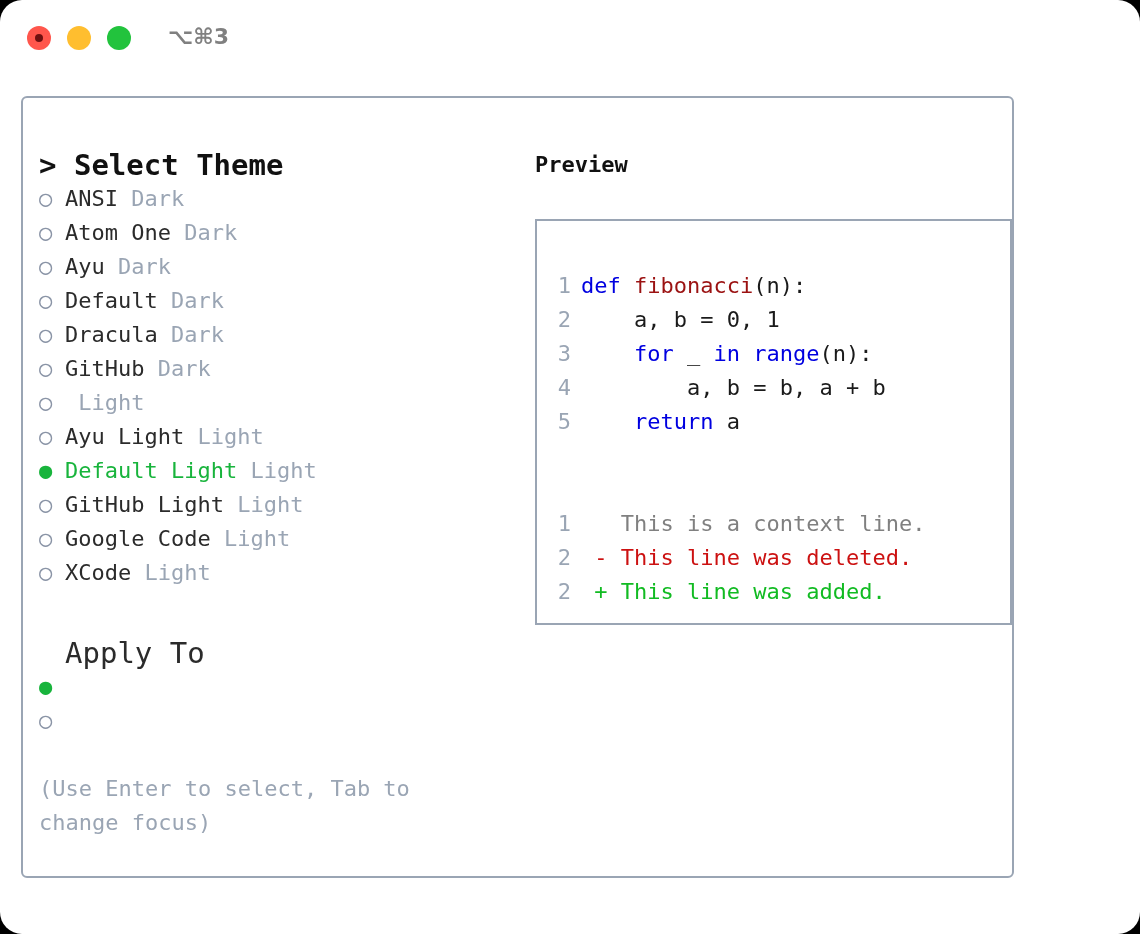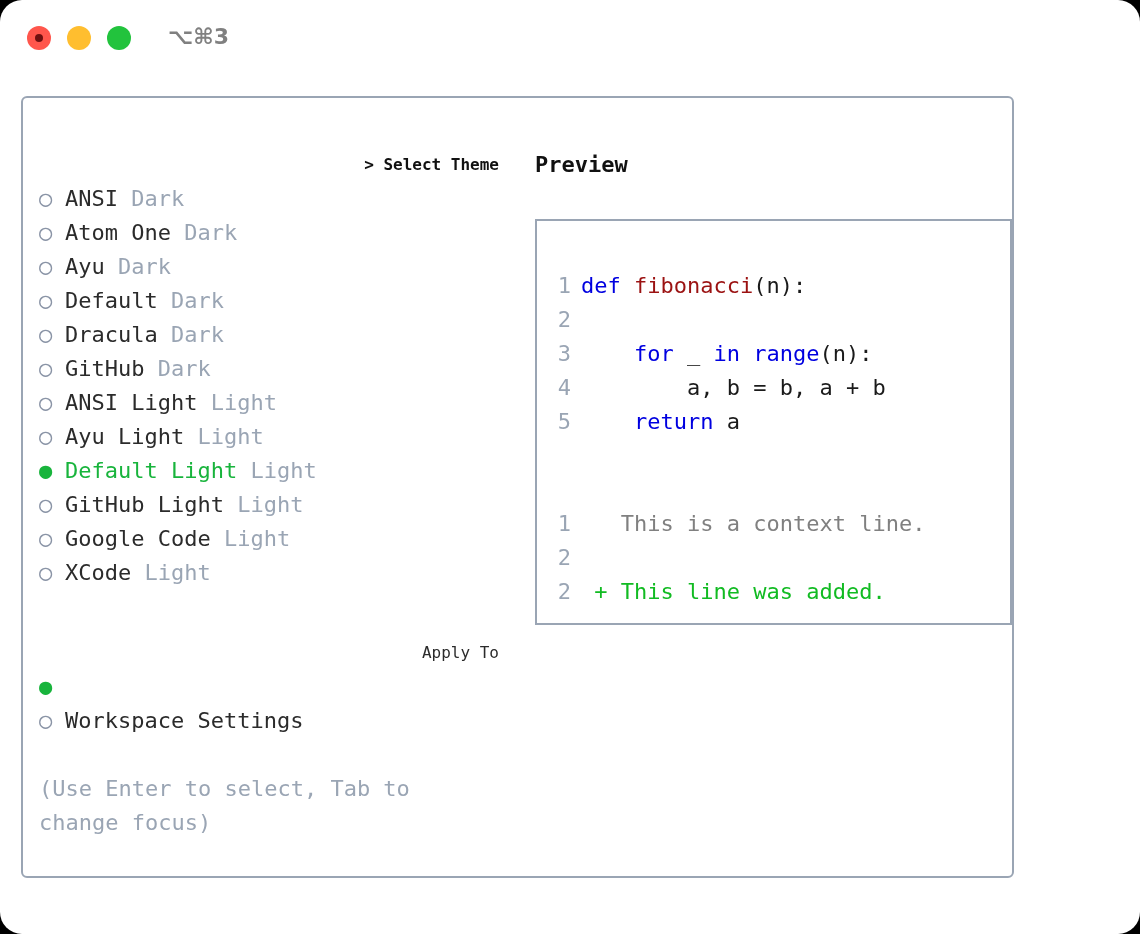--- a/index.html
+++ b/index.html
@@ -66,26 +66,25 @@
   }
 
   
   #left-col {
     position: absolute;
     left: 16px; top: 50px;
     width: 460px;
   }
 
   .hdr {
-    font-size: 16px;
+    font-size: 29px;
     font-weight: bold;
     color: #111111;
     line-height: 34px;
     white-space: pre;
-    text-align: right;
   }
 
   .row {
     display: flex;
     align-items: center;
     height: 34px;
     font-size: 22px;
     line-height: 34px;
     white-space: pre;
   }
@@ -175,55 +174,55 @@
 
     <div id="left-col">
       <div class="hdr">&gt; Select Theme</div>
       <div id="theme-list">
           <div class="row"><span class="marker">○</span><span class="label">ANSI</span><span class="suffix"> Dark</span></div>
           <div class="row"><span class="marker">○</span><span class="label">Atom One</span><span class="suffix"> Dark</span></div>
           <div class="row"><span class="marker">○</span><span class="label">Ayu</span><span class="suffix"> Dark</span></div>
           <div class="row"><span class="marker">○</span><span class="label">Default</span><span class="suffix"> Dark</span></div>
           <div class="row"><span class="marker">○</span><span class="label">Dracula</span><span class="suffix"> Dark</span></div>
           <div class="row"><span class="marker">○</span><span class="label">GitHub</span><span class="suffix"> Dark</span></div>
-          <div class="row"><span class="marker">○</span><span class="label">ANSI Light</span><span class="suffix"> Light</span></div>
+          <div class="row"><span class="marker">○</span><span class="suffix"> Light</span></div>
           <div class="row"><span class="marker">○</span><span class="label">Ayu Light</span><span class="suffix"> Light</span></div>
           <div class="row"><span class="marker on">●</span><span class="label sel">Default Light</span><span class="suffix"> Light</span></div>
           <div class="row"><span class="marker">○</span><span class="label">GitHub Light</span><span class="suffix"> Light</span></div>
           <div class="row"><span class="marker">○</span><span class="label">Google Code</span><span class="suffix"> Light</span></div>
           <div class="row"><span class="marker">○</span><span class="label">XCode</span><span class="suffix"> Light</span></div>
         </div>
 
       <div id="spacer-apply"></div>
 
       <div class="hdr gap" style="font-weight:normal;color:#2b2b2b">Apply To</div>
       <div id="apply-list">
           <div class="row"><span class="marker on">●</span></div>
-          <div class="row"><span class="marker">○</span><span class="label">Workspace Settings</span></div>
+          <div class="row"><span class="marker">○</span></div>
         </div>
 
       <div id="spacer-hint"></div>
 
       <div id="hint">(Use Enter to select, Tab to change focus)</div>
     </div>
 
     <div id="right-col">
       <div id="preview-title">Preview</div>
       <div id="preview-box">
         <div id="code-block">
             <div class="code-line"><span class="lineno">1</span><span class="code-text"><span class="kw">def </span><span class="fn">fibonacci</span><span class="pl">(n):</span></span></div>
-            <div class="code-line"><span class="lineno">2</span></div>
+            <div class="code-line"><span class="lineno">2</span><span class="code-text"><span class="pl">    a, b = 0, 1</span></span></div>
             <div class="code-line"><span class="lineno">3</span><span class="code-text"><span class="pl">    </span><span class="kw">for</span><span class="pl"> _ </span><span class="kw">in</span><span class="pl"> </span><span class="kw">range</span><span class="pl">(n):</span></span></div>
             <div class="code-line"><span class="lineno">4</span><span class="code-text"><span class="pl">        a, b = b, a + b</span></span></div>
             <div class="code-line"><span class="lineno">5</span><span class="code-text"><span class="pl">    </span><span class="kw">return</span><span class="pl"> a</span></span></div>
           </div>
         <div class="blank-line"></div>
         <div class="blank-line"></div>
         <div id="diff-block">
             <div class="code-line"><span class="lineno">1</span><span class="code-text"><span class="ctx">   This is a context line.</span></span></div>
-            <div class="code-line"><span class="lineno">2</span></div>
+            <div class="code-line"><span class="lineno">2</span><span class="code-text"><span class="del"> - This line was deleted.</span></span></div>
             <div class="code-line"><span class="lineno">2</span><span class="code-text"><span class="add"> + This line was added.</span></span></div>
           </div>
       </div>
     </div>
 
   </div>
 </div>
 
 </body></html>

